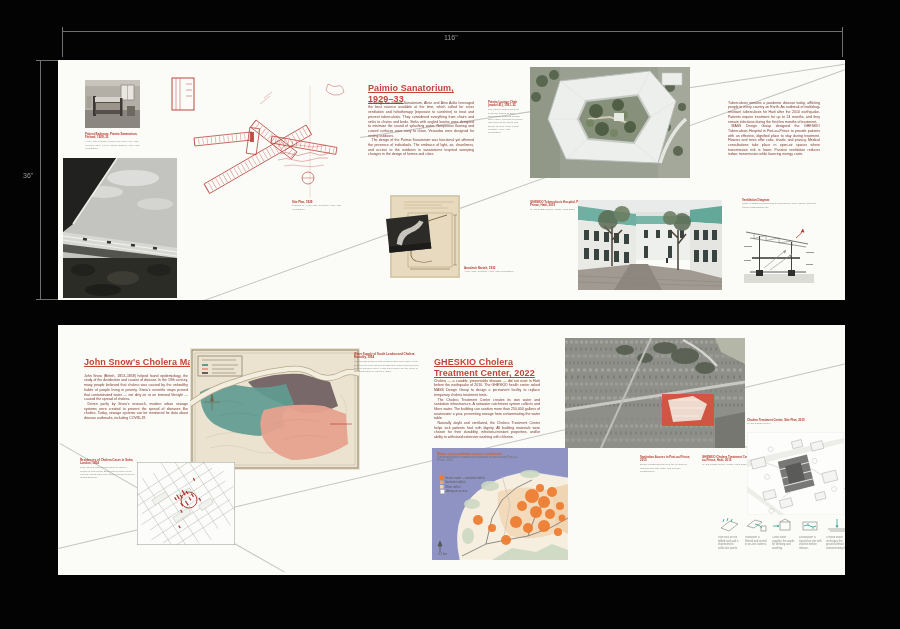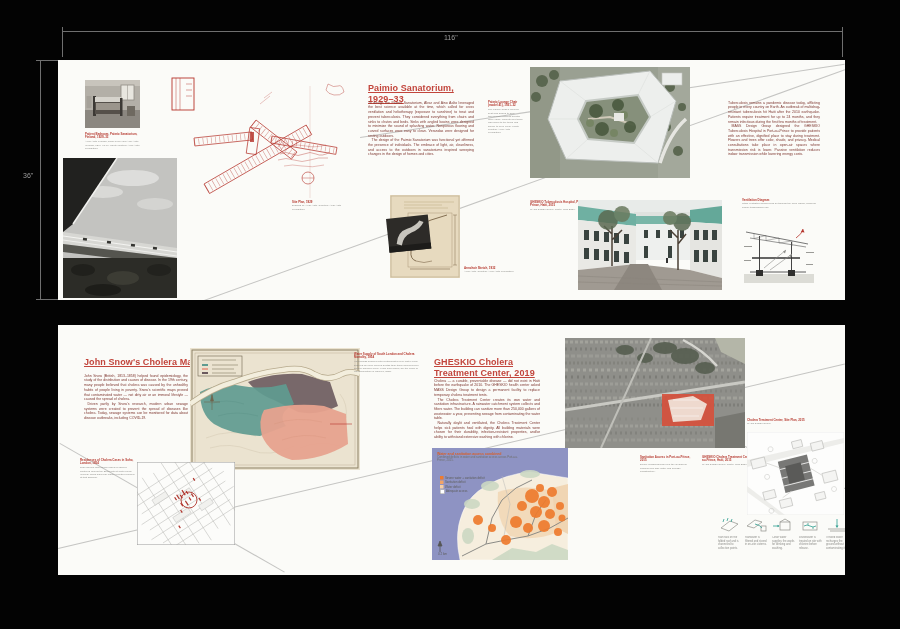--- a/index.html
+++ b/index.html
@@ -452,21 +452,21 @@
             <rect x="54" y="38" width="1.2" height="3.5"></rect>
           <rect x="58" y="36" width="1.2" height="4"></rect>
             <rect x="40" y="44" width="1.2" height="3"></rect>
           <rect x="62" y="44" width="1.2" height="3"></rect>
             <rect x="30" y="56" width="1.2" height="3"></rect>
           <rect x="68" y="24" width="1.2" height="3"></rect>
         </g>
       </svg>
     </figure>
 
-    <h2 class="h-red" style="left:376px;top:25px;width:115px;">GHESKIO Cholera Treatment Center, 2019</h2>
+    <h2 class="h-red" style="left:376px;top:25px;width:115px;">GHESKIO Cholera Treatment Center, 2022</h2>
     <div class="body-col" style="left:376px;top:53px;width:106px;">
       <div class="micro">
         <p>Cholera — a curable, preventable disease — did not exist in Haiti before the earthquake of 2010. The GHESKIO health center asked MASS Design Group to design a permanent facility to replace temporary cholera treatment tents.</p>
         <p>The Cholera Treatment Center creates its own water and sanitation infrastructure. A rainwater catchment system collects and filters water. The building can sanitize more than 250,000 gallons of wastewater a year, preventing sewage from contaminating the water table.</p>
         <p>Naturally daylit and ventilated, the Cholera Treatment Center helps sick patients heal with dignity. All building materials were chosen for their durability, infection-resistant properties, and/or ability to withstand extensive washing with chlorine.</p>
       </div>
     </div>
 
     <figure class="abs" style="left:507px;top:13px;width:180px;height:110px;">
       <svg width="180" height="110" viewBox="0 0 180 110">

